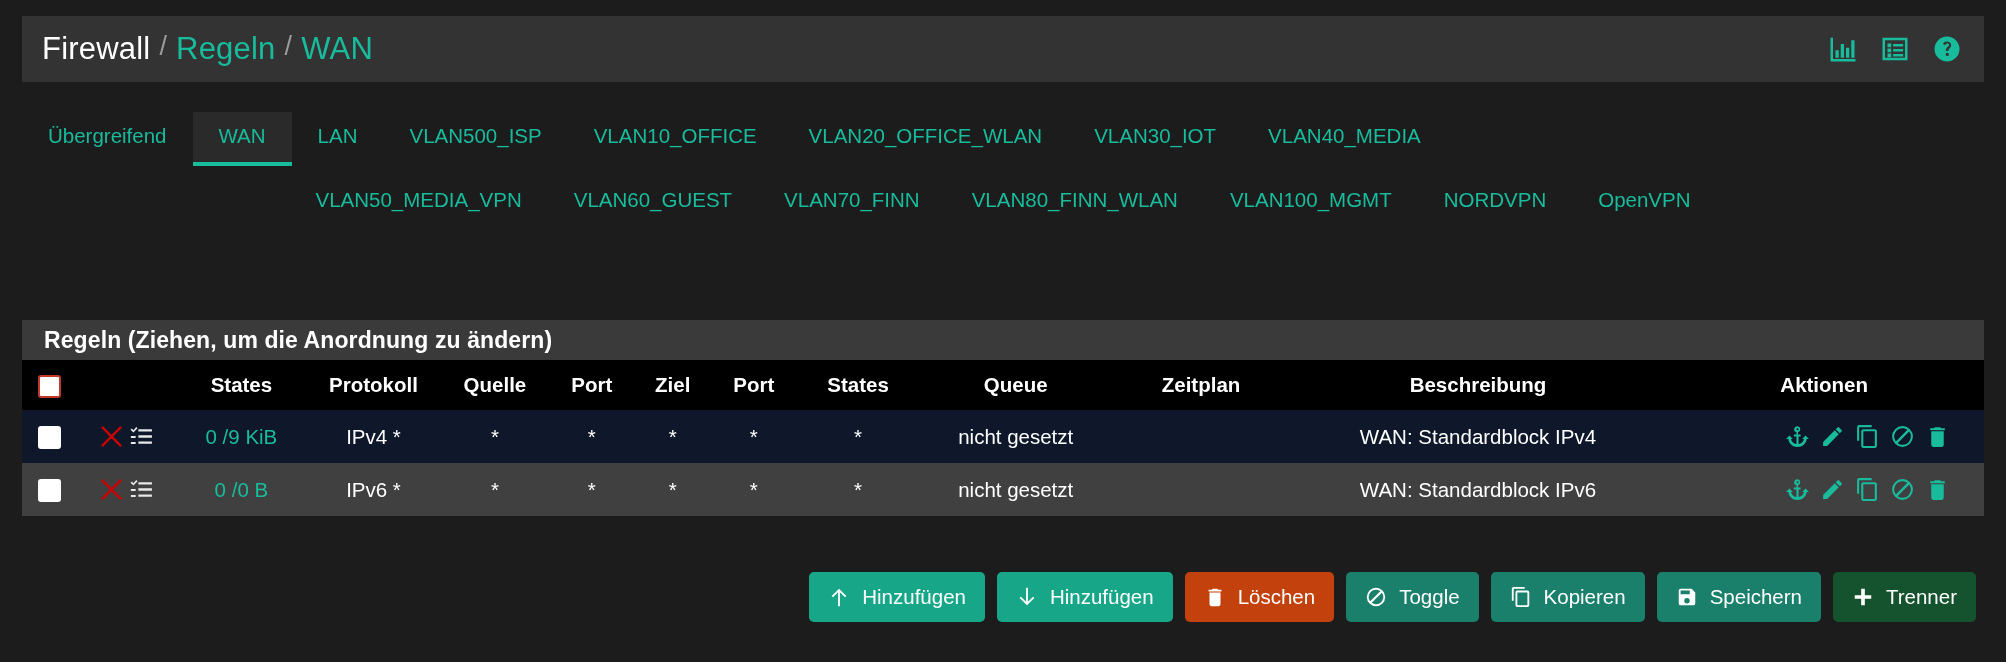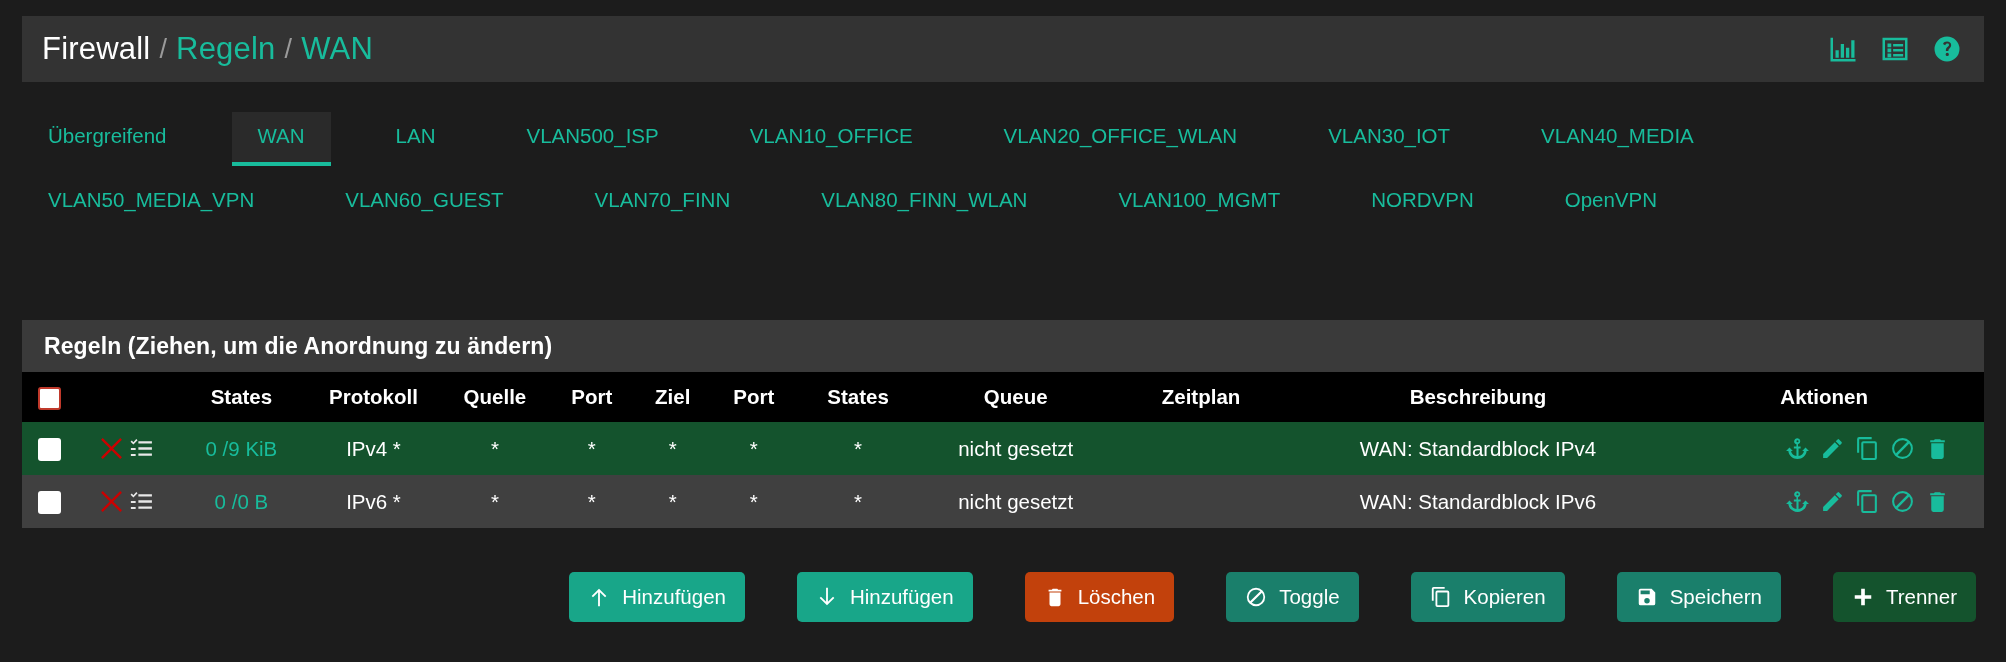--- a/index.html
+++ b/index.html
@@ -25,21 +25,21 @@
     top: 16px;
     width: 1962px;
     height: 66px;
     background: #333333;
     display: flex;
     align-items: center;
     padding: 0 22px 0 20px;
   }
   .breadcrumb {
     display: flex;
-    align-items: center;
+    align-items: flex-start;
     font-size: 31px;
     letter-spacing: 0.2px;
     white-space: nowrap;
   }
   .bc-root { color: #ffffff; font-weight: 400; }
   .bc-sep { color: #9a9a9a; margin: 0 9px; font-size: 27px; }
   .bc-link { color: #18bc9c; font-weight: 400; }
   .bc-current { color: #18bc9c; font-weight: 400; }
 
   .header-icons {
@@ -55,23 +55,22 @@
   .tabs-wrap {
     position: absolute;
     left: 22px;
     top: 112px;
     width: 1962px;
   }
   .tab-row {
     display: flex;
     align-items: flex-end;
     flex-wrap: nowrap;
-    gap: 39px;
-  }
-  .tab-row.row2 { margin-top: 10px; }
+  }
+  .tab-row.row2 { margin-top: 10px; justify-content: center; }
   .tab {
     color: #18bc9c;
     font-size: 20.5px;
     padding: 13px 26px 14px 26px;
     white-space: nowrap;
     line-height: 1.1;
     border-bottom: 4px solid transparent;
     background: transparent;
   }
   .tab.active {
@@ -81,21 +80,21 @@
 
   
   .panel {
     position: absolute;
     left: 22px;
     top: 320px;
     width: 1962px;
     background: #2b2b2b;
   }
   .panel-heading {
-    height: 52px;
+    height: 40px;
     display: flex;
     align-items: center;
     padding-left: 22px;
     background: #3a3a3a;
     color: #ffffff;
     font-size: 23px;
     font-weight: bold;
     letter-spacing: 0.1px;
   }
 
@@ -112,21 +111,21 @@
   table.rules thead th {
     color: #ffffff;
     font-size: 20.5px;
     font-weight: bold;
     height: 50px;
     text-align: center;
     vertical-align: middle;
     padding: 0;
     white-space: nowrap;
   }
-  table.rules tbody tr.row-odd { background: #14532d; }
+  table.rules tbody tr.row-odd { background: #0f172a; }
   table.rules tbody tr.row-even { background: #404040; }
   table.rules tbody td {
     height: 53px;
     color: #ffffff;
     font-size: 20.5px;
     text-align: center;
     vertical-align: middle;
     padding: 0;
     white-space: nowrap;
   }
@@ -198,21 +197,20 @@
     gap: 12px;
     height: 50px;
     padding: 11px 19px;
     border-radius: 5px;
     border: none;
     font-size: 20.5px;
     color: #ffffff;
     font-family: "Liberation Sans", sans-serif;
     white-space: nowrap;
     cursor: pointer;
-    margin-left: 40px;
   }
   .btn svg { width: 22px; height: 22px; display: block; fill: #ffffff; }
   .btn-teal { background: #18a689; }
   .btn-teal-dark { background: #1a7f6b; }
   .btn-red { background: #c2410c; gap: 12px; }
   .btn-orange { background: #14532d; }
 </style>
 </head>
 <body>
 

